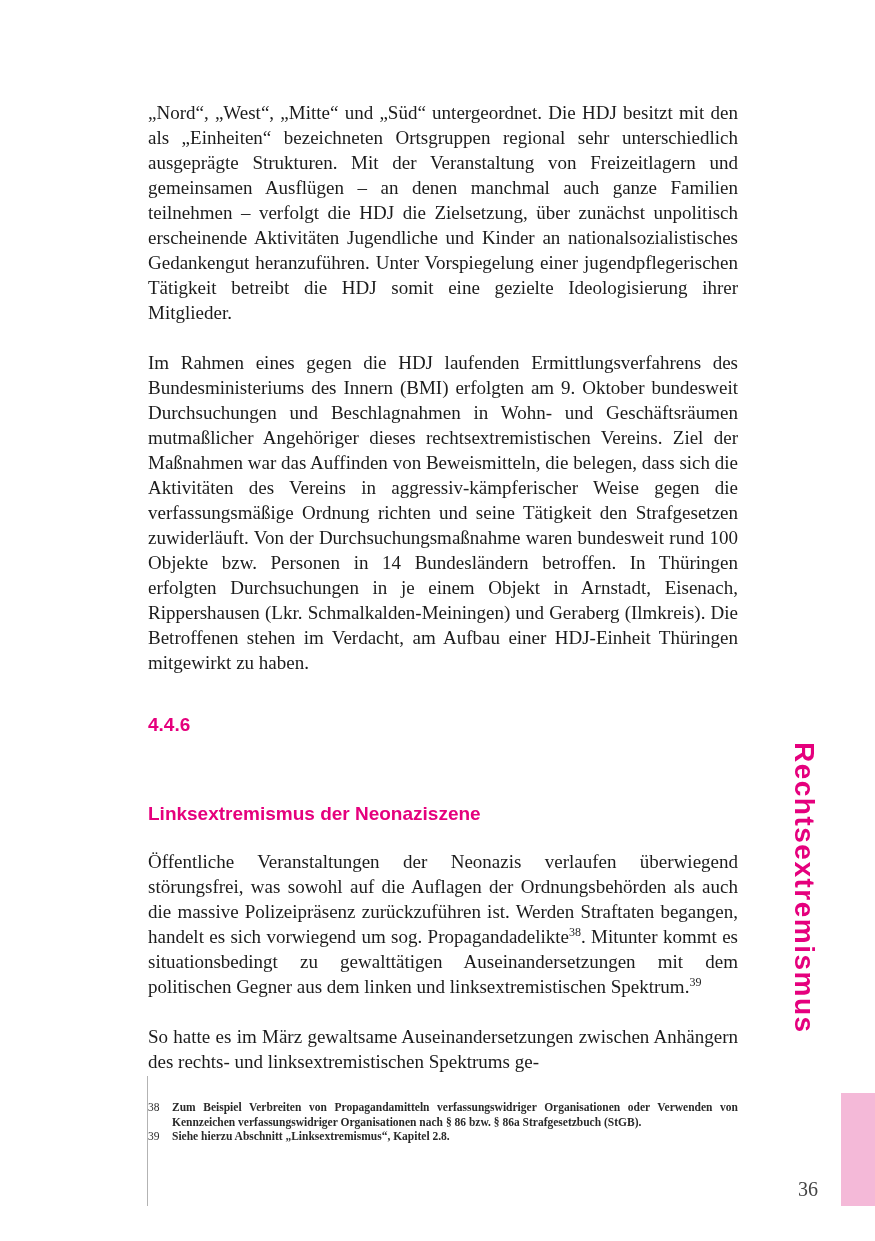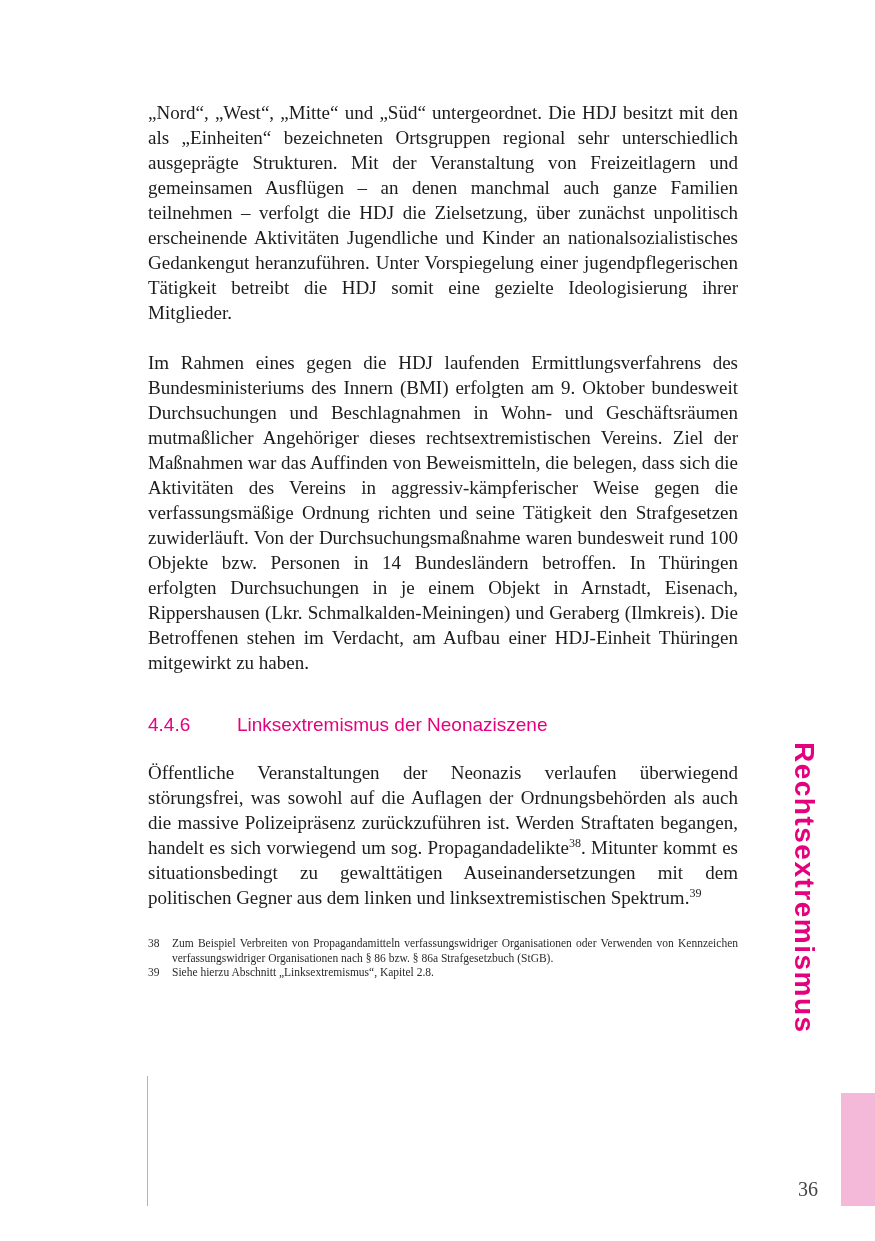--- a/index.html
+++ b/index.html
@@ -34,22 +34,23 @@
     font-size: 12px;
     line-height: 0;
     vertical-align: super;
   }
   h2.section-heading {
     display: flex;
     margin: 38px 0 23px 0;
     font-family: "Liberation Sans", sans-serif;
     font-size: 19px;
     line-height: 24px;
-    font-weight: normal;
+    font-weight: bold;
     color: #e5007d;
+    flex-direction: column;
   }
   h2.section-heading .h-num {
     flex: 0 0 89px;
   }
   h2.section-heading .h-title {
     flex: 1 1 auto;
   }
   .footnotes {
     margin-top: 26px;
   }
@@ -61,20 +62,21 @@
     text-align: left;
   }
   .footnote-row .fn-num {
     flex: 0 0 16px;
     margin-right: 8px;
     text-align: left;
   }
   .footnote-row .fn-text {
     flex: 1 1 auto;
     text-align: justify;
+    font-weight: bold;
   }
   .sidebar-label {
     position: absolute;
     left: 788px;
     top: 742px;
     writing-mode: vertical-rl;
     font-family: "Liberation Sans", sans-serif;
     font-size: 28px;
     font-weight: bold;
     letter-spacing: 1.5px;
@@ -117,20 +119,21 @@
 
     <p class="body">Im Rahmen eines gegen die HDJ laufenden Ermittlungsverfahrens des Bundesministeriums des Innern (BMI) erfolgten am 9. Oktober bundesweit Durchsuchungen und Beschlagnahmen in Wohn- und Geschäftsräumen mutmaßlicher Angehöriger dieses rechtsextremistischen Vereins. Ziel der Maßnahmen war das Auffinden von Beweismitteln, die belegen, dass sich die Aktivitäten des Vereins in aggressiv-kämpferischer Weise gegen die verfassungsmäßige Ordnung richten und seine Tätigkeit den Strafgesetzen zuwiderläuft. Von der Durchsuchungsmaßnahme waren bundesweit rund 100 Objekte bzw. Personen in 14 Bundesländern betroffen. In Thüringen erfolgten Durchsuchungen in je einem Objekt in Arnstadt, Eisenach, Rippershausen (Lkr. Schmalkalden-Meiningen) und Geraberg (Ilmkreis). Die Betroffenen stehen im Verdacht, am Aufbau einer HDJ-Einheit Thüringen mitgewirkt zu haben.</p>
 
     <h2 class="section-heading">
       <span class="h-num">4.4.6</span>
       <span class="h-title">Linksextremismus der Neonaziszene</span>
     </h2>
 
     <p class="body"><span>Öffentliche Veranstaltungen der Neonazis verlaufen überwiegend störungsfrei, was sowohl auf die Auflagen der Ordnungsbehörden als auch die massive Polizeipräsenz zurückzuführen ist. Werden Straftaten begangen, handelt es sich vorwiegend um sog. Propagandadelikte</span><sup>38</sup><span>. Mitunter kommt es situationsbedingt zu gewalttätigen Auseinandersetzungen mit dem politischen Gegner aus dem linken und linksextremistischen Spektrum.</span><sup>39</sup></p>
 
+    <p class="body">So hatte es im März gewaltsame Auseinandersetzungen zwischen Anhängern des rechts- und linksextremistischen Spektrums ge-</p>
 
     <div class="footnotes">
       <div class="footnote-row">
         <span class="fn-num">38</span>
         <span class="fn-text">Zum Beispiel Verbreiten von Propagandamitteln verfassungswidriger Organisationen oder Verwenden von Kennzeichen verfassungswidriger Organisationen nach § 86 bzw. § 86a Strafgesetzbuch (StGB).</span>
       </div>
       <div class="footnote-row">
         <span class="fn-num">39</span>
         <span class="fn-text">Siehe hierzu Abschnitt „Linksextremismus“, Kapitel 2.8.</span>
       </div>

